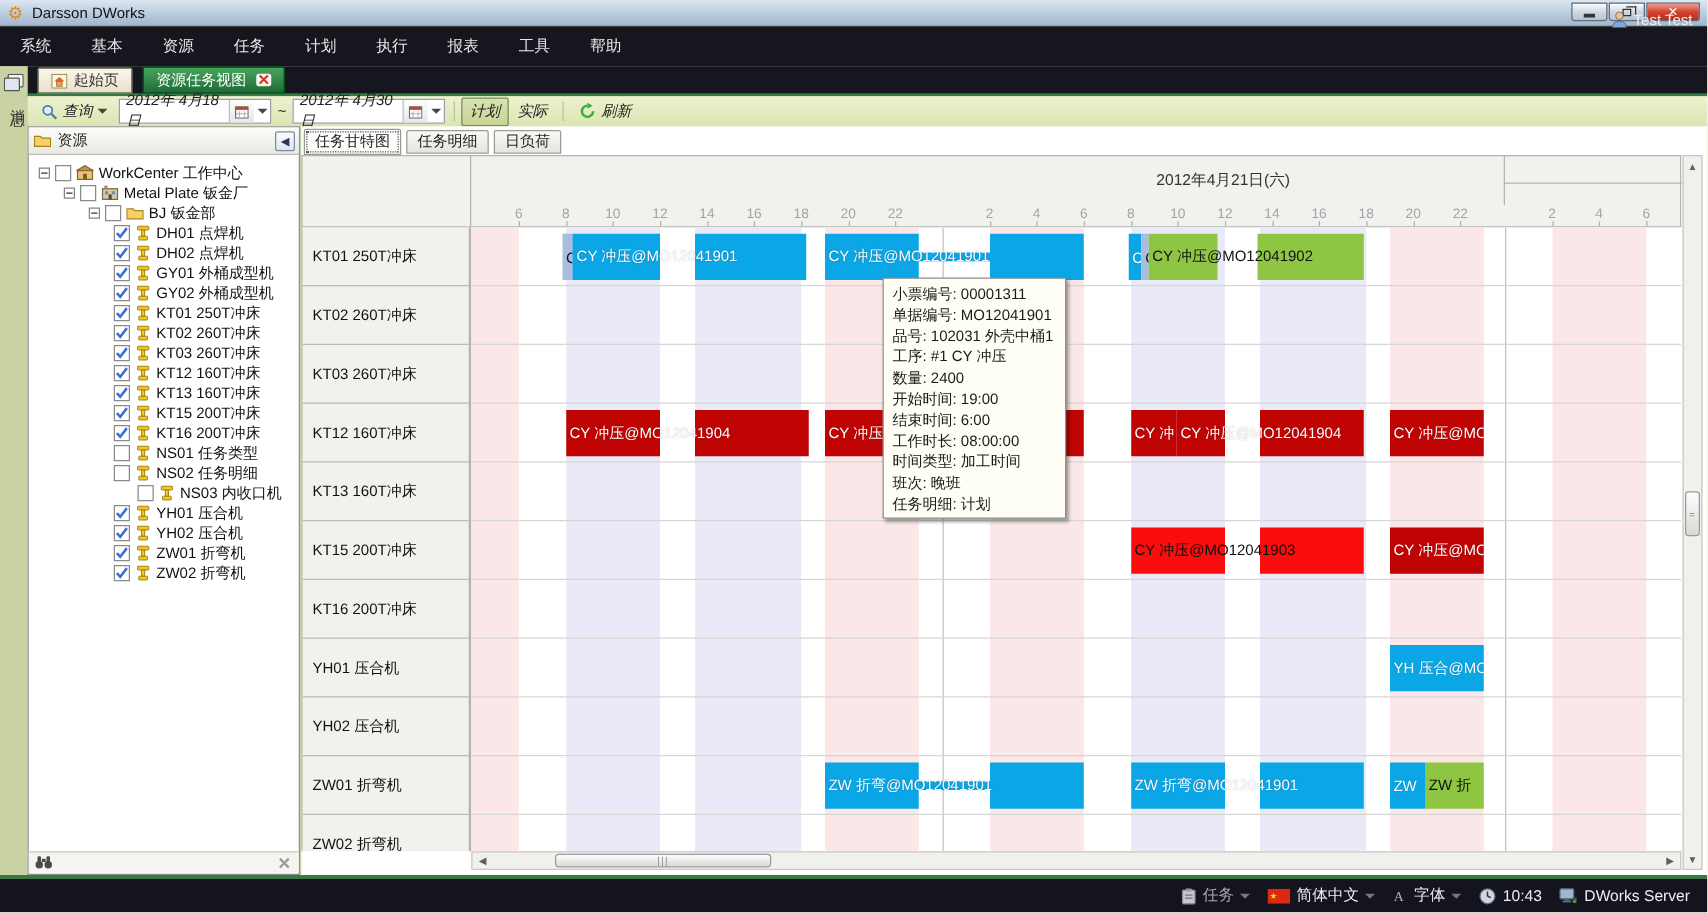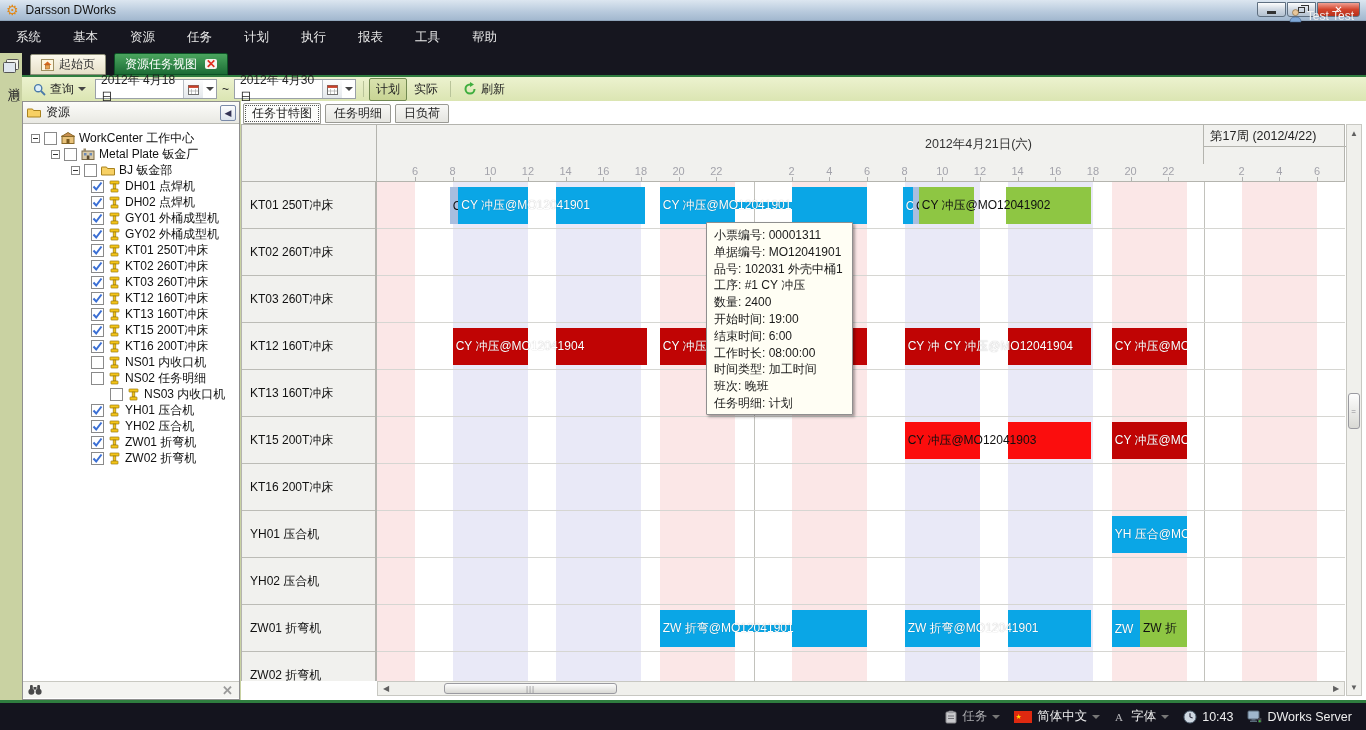--- a/index.html
+++ b/index.html
@@ -31,21 +31,21 @@
   #tabrow { position:absolute; left:22px; top:53px; width:1344px; height:22px; background:#16161f; }
   .doctab { position:absolute; top:1px; height:21px; display:flex; align-items:center; font-size:12px;
     padding:0 10px; border-radius:2px 2px 0 0; }
   .doctab.inactive { left:8px; background:linear-gradient(#fbf8ec,#e7e0c8); color:#333; border:1px solid #8f8f7a; gap:5px; }
   .doctab.active { left:92px; top:0; height:22px; background:linear-gradient(#4aa55e,#1c6c35); color:#fff; border:1px solid #0d5226; gap:8px; }
   .doctab .closex { color:#e03020; font-weight:bold; font-size:12px; background:#f4f6ef; border-radius:2px; line-height:10px; padding:0 1px; }
   #green-line { position:absolute; left:0; top:75px; width:1366px; height:2px; background:#2f7d3f; }
 
   
   #toolbar { position:absolute; left:22px; top:77px; width:1344px; height:24px;
-    background:linear-gradient(#ecf2cf,#dbe5b2); display:flex; align-items:center; font-size:12px; color:#222; }
+    background:linear-gradient(#ecf2cf,#dbe5b2); display:flex; align-items:center; font-size:12px; color:#222;font-style:italic; }
   .tbtn { display:flex; align-items:center; gap:4px; padding:2px 6px; border:1px solid transparent; }
   .tbtn.pressed { border:1px solid #728a52; background:linear-gradient(#d9e2ae,#c8d494); border-radius:2px; }
   .arrow-dn { width:0; height:0; border-left:4px solid transparent; border-right:4px solid transparent; border-top:4px solid #444; display:inline-block; }
   .datebox { width:122px; height:20px; background:#fff; border:1px solid #9aa0a8; display:flex; align-items:center; font-size:12px; margin:0 2px; }
   .datebox .dtext { flex:1; padding-left:5px; }
   .datebox .calbtn { width:20px; height:18px; border-left:1px solid #b8bec4; display:flex; align-items:center; justify-content:center; background:linear-gradient(#fdfdfd,#e4e8ec); }
   .datebox .dropbtn { width:13px; height:18px; display:flex; align-items:center; justify-content:center; }
   .tsep { width:1px; height:16px; background:#b9c49a; margin:0 5px; }
 
   
@@ -448,21 +448,21 @@
         </div>
         <div class="trow" style="top: 226px; left: 68px;">
           <span class="cbox"></span>
           <span class="tico">
             <svg width="13" height="13" viewBox="0 0 13 13">
               <rect x="2" y="1" width="9" height="3" rx="0.5" fill="#f5c518" stroke="#9a7a10" stroke-width="0.7"></rect>
               <rect x="5.2" y="4" width="2.6" height="5" fill="#f5c518" stroke="#9a7a10" stroke-width="0.7"></rect>
               <rect x="3" y="9" width="7" height="3" rx="0.5" fill="#f5c518" stroke="#9a7a10" stroke-width="0.7"></rect>
             </svg>
           </span>
-          <span>NS01 内收口机</span>
+          <span>NS01 任务类型</span>
         </div>
         <div class="trow" style="top: 242px; left: 68px;">
           <span class="cbox"></span>
           <span class="tico">
             <svg width="13" height="13" viewBox="0 0 13 13">
               <rect x="2" y="1" width="9" height="3" rx="0.5" fill="#f5c518" stroke="#9a7a10" stroke-width="0.7"></rect>
               <rect x="5.2" y="4" width="2.6" height="5" fill="#f5c518" stroke="#9a7a10" stroke-width="0.7"></rect>
               <rect x="3" y="9" width="7" height="3" rx="0.5" fill="#f5c518" stroke="#9a7a10" stroke-width="0.7"></rect>
             </svg>
           </span>
@@ -550,23 +550,20 @@
       </svg>
       <span class="fx">✕</span>
     </div>
   </div>
 
   <div id="gantt">
     <div id="gtabs"></div>
     <div id="ghead">
         <div class="gh-corner"></div>
         <div class="gh-day" style="left: 512px; width: 450px;">2012年4月21日(六)</div>
-        <div class="gh-day gh-week" style="left: 962px; width: 142px;">
-          <div class="wlabel">第17周 (2012/4/22)</div>
-        </div>
         <div class="gh-week-line" style="left: 962px; width: 142px; top: 21px;"></div>
         <div class="gh-ticks" style="left: 135px; width: 969px;">
           <span class="tick-label" style="left: 37.98px;">6</span>
           <span class="tick-mark" style="left: 37.98px;"></span>
           <span class="tick-label" style="left: 75.64px;">8</span>
           <span class="tick-mark" style="left: 75.64px;"></span>
           <span class="tick-label" style="left: 113.3px;">10</span>
           <span class="tick-mark" style="left: 113.3px;"></span>
           <span class="tick-label" style="left: 150.96px;">12</span>
           <span class="tick-mark" style="left: 150.96px;"></span>

